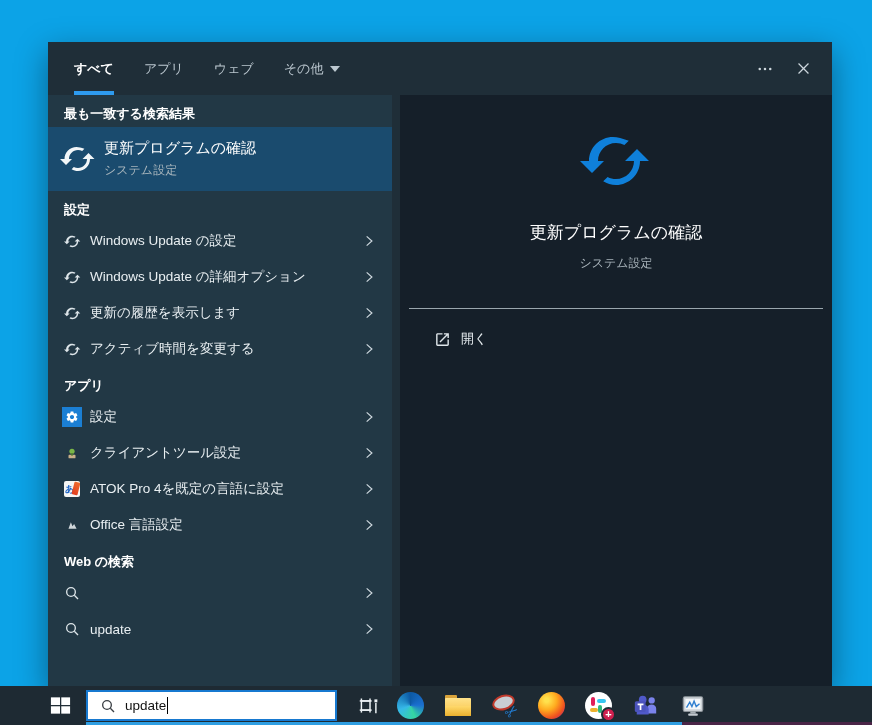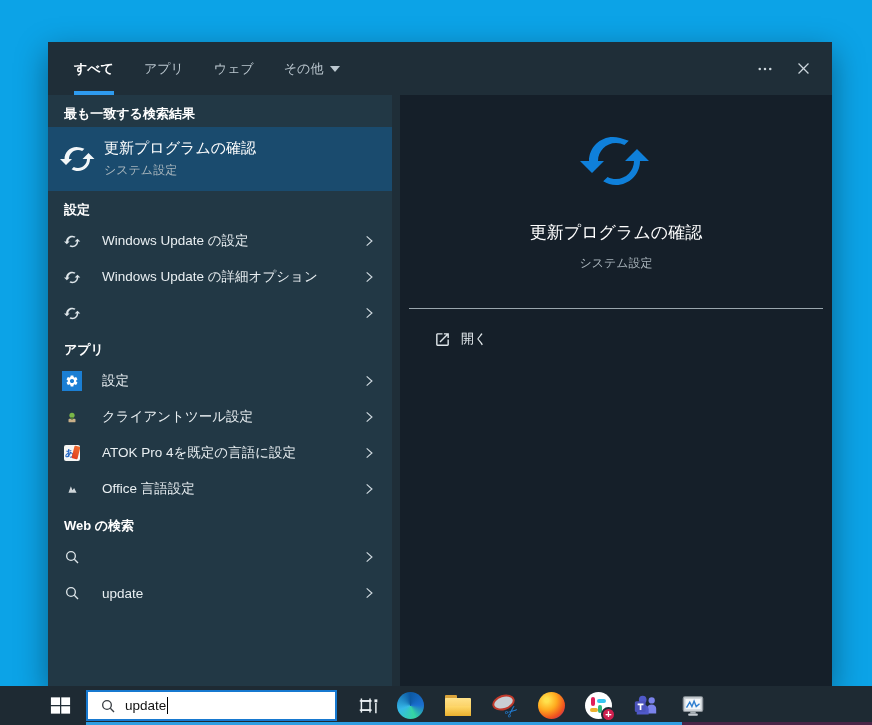--- a/index.html
+++ b/index.html
@@ -36,21 +36,21 @@
     padding:0 12px; }
   .best-icon { width:36px; height:36px; color:#f2f6f8; flex:0 0 36px; }
   .best-text { margin-left:8px; }
   .best-title { color:#ffffff; font-size:15px; }
   .best-sub { color:#a9b6bd; font-size:12px; margin-top:4px; }
 
   .row { height:36px; display:flex; align-items:center; padding:0 16px 0 14px;
     color:#e9eff2; font-size:13.5px; }
   .ricon { width:20px; height:20px; flex:0 0 20px; display:flex; align-items:center;
     justify-content:center; color:#dde5e9; }
-  .rlabel { margin-left:20px; white-space:nowrap; overflow:hidden; }
+  .rlabel { margin-left:8px; white-space:nowrap; overflow:hidden; }
   .rbold { font-weight:bold; }
   .chev { margin-left:auto; width:14px; height:14px; color:#cfd9df; flex:0 0 14px; }
 
   .tile-gear { width:20px; height:20px; background:#1b7fd4; display:flex;
     align-items:center; justify-content:center; }
   .atok { width:16px; height:16px; background:#f6f6f4; border-radius:2px;
     position:relative; overflow:hidden; }
   .atok span { position:absolute; left:1px; top:2px; font-size:9px; color:#1b62c4;
     font-weight:bold; }
   .atok i { position:absolute; right:1px; top:1px; width:6px; height:13px;
@@ -195,27 +195,41 @@
               </svg>
             </span>
         </div>
 
         <div class="row">
           <span class="ricon">
             <svg viewBox="0 0 24 24" fill="currentColor" width="17" height="17">
                 <path d="M19 8l-4 4h3c0 3.31-2.69 6-6 6-1.01 0-1.97-.25-2.8-.7l-1.46 1.46C8.97 19.54 10.43 20 12 20c4.42 0 8-3.58 8-8h3l-4-4zM6 12c0-3.31 2.69-6 6-6 1.01 0 1.97.25 2.8.7l1.46-1.46C14.03 4.46 12.57 4 11 4c-4.42 0-8 3.58-8 8H0l4 4 4-4H6z"></path>
               </svg>
             </span>
-          <span class="chev">
-            <svg viewBox="0 0 24 24" fill="none" stroke="currentColor" stroke-width="2" width="14" height="14">
-                <polyline points="8,4 17,12 8,20"></polyline>
-              </svg>
-            </span>
-        </div>
-
+          <span class="rlabel">更新の履歴を表示します</span>
+          <span class="chev">
+            <svg viewBox="0 0 24 24" fill="none" stroke="currentColor" stroke-width="2" width="14" height="14">
+                <polyline points="8,4 17,12 8,20"></polyline>
+              </svg>
+            </span>
+        </div>
+
+        <div class="row">
+          <span class="ricon">
+            <svg viewBox="0 0 24 24" fill="currentColor" width="17" height="17">
+                <path d="M19 8l-4 4h3c0 3.31-2.69 6-6 6-1.01 0-1.97-.25-2.8-.7l-1.46 1.46C8.97 19.54 10.43 20 12 20c4.42 0 8-3.58 8-8h3l-4-4zM6 12c0-3.31 2.69-6 6-6 1.01 0 1.97.25 2.8.7l1.46-1.46C14.03 4.46 12.57 4 11 4c-4.42 0-8 3.58-8 8H0l4 4 4-4H6z"></path>
+              </svg>
+            </span>
+          <span class="rlabel">アクティブ時間を変更する</span>
+          <span class="chev">
+            <svg viewBox="0 0 24 24" fill="none" stroke="currentColor" stroke-width="2" width="14" height="14">
+                <polyline points="8,4 17,12 8,20"></polyline>
+              </svg>
+            </span>
+        </div>
 
 
         <div class="section-header">アプリ</div>
 
         <div class="row">
           <span class="ricon">
             <span class="tile-gear">
               <svg viewBox="0 0 24 24" fill="#fff" width="14" height="14">
                 <path d="M19.14 12.94c.04-.3.06-.61.06-.94 0-.32-.02-.64-.07-.94l2.03-1.58c.18-.14.23-.41.12-.61l-1.92-3.32c-.12-.22-.37-.29-.59-.22l-2.39.96c-.5-.38-1.03-.7-1.62-.94l-.36-2.54c-.04-.24-.24-.41-.48-.41h-3.84c-.24 0-.43.17-.47.41l-.36 2.54c-.59.24-1.13.57-1.62.94l-2.39-.96c-.22-.08-.47 0-.59.22L2.74 8.87c-.12.21-.08.47.12.61l2.03 1.58c-.05.3-.09.63-.09.94s.02.64.07.94l-2.03 1.58c-.18.14-.23.41-.12.61l1.92 3.32c.12.22.37.29.59.22l2.39-.96c.5.38 1.03.7 1.62.94l.36 2.54c.05.24.24.41.48.41h3.84c.24 0 .44-.17.47-.41l.36-2.54c.59-.24 1.13-.56 1.62-.94l2.39.96c.22.08.47 0 .59-.22l1.92-3.32c.12-.22.07-.47-.12-.61l-2.01-1.58zM12 15.6c-1.98 0-3.6-1.62-3.6-3.6s1.62-3.6 3.6-3.6 3.6 1.62 3.6 3.6-1.62 3.6-3.6 3.6z"></path>
               </svg>

